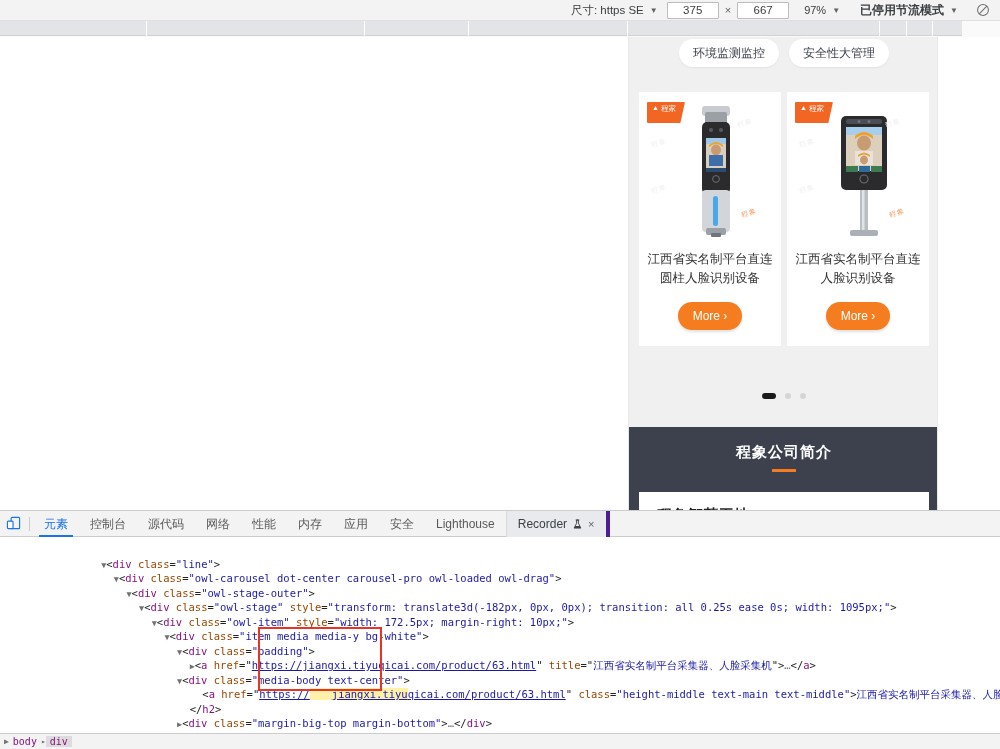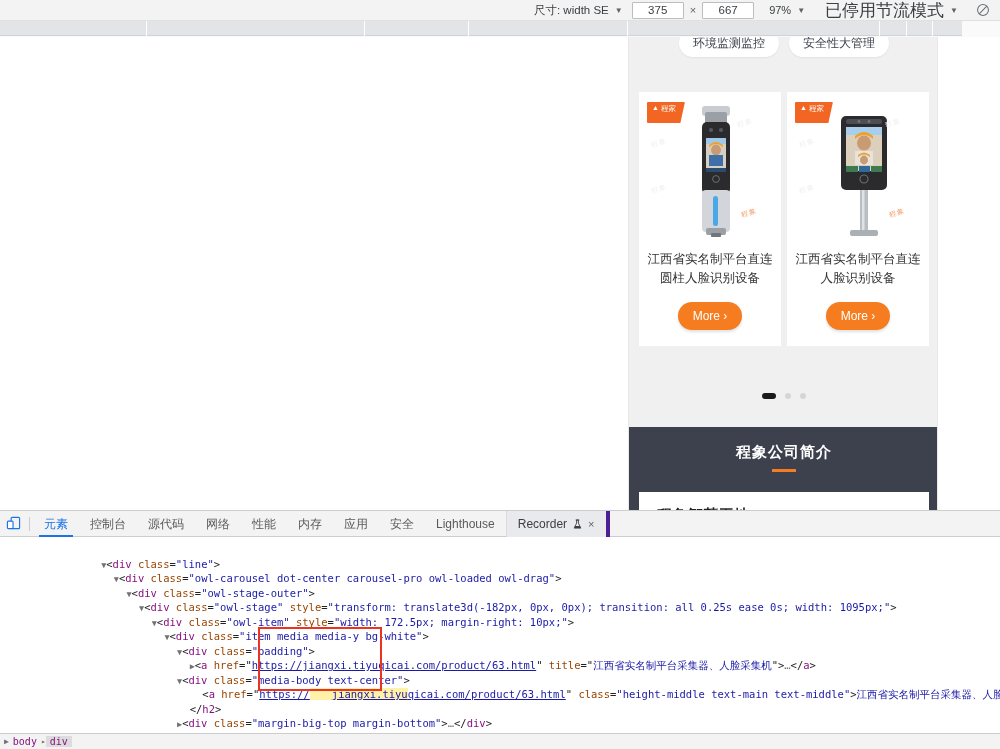--- a/index.html
+++ b/index.html
@@ -29,21 +29,21 @@
   .dt-caret { font-size: 8px; padding: 0 8px 0 4px; color: #5f6368; }
   .dt-input {
     width: 52px; height: 17px; line-height: 15px;
     border: 1px solid #bdbdbd; background: #fff;
     text-align: center; font-size: 11.5px; color: #3c4043;
     margin: 0 1px; border-radius: 1px; outline: none;
     font-family: "Liberation Sans", sans-serif;
   }
   .dt-x { padding: 0 5px; color: #5f6368; font-size: 11px; }
   .dt-zoom { padding: 0 2px 0 14px; font-size: 11px; }
-  .dt-throttle { padding: 0 2px 0 12px; font-size: 17px; white-space: nowrap; }
+  .dt-throttle { padding: 0 2px 0 12px; font-size: 12px; white-space: nowrap; font-weight: bold; }
   .dt-more {
     width: 22px; height: 21px; display: flex;
     align-items: center; justify-content: center;
     margin-left: 6px;
   }
 
   
   .ruler {
     position: absolute; top: 21px; left: 0;
     width: 1000px; height: 16px;
@@ -73,21 +73,21 @@
     overflow: hidden;
     border-right: 1px solid #e8e8e8;
     border-left: 1px solid #e8e8e8;
   }
 
   
   .pill-row {
     position: absolute; top: -8px; left: 0;
     width: 310px; height: 38px;
     display: flex; gap: 10px;
-    justify-content: center; align-items: flex-start;
+    justify-content: center; align-items: flex-end;
   }
   .pill {
     background: #ffffff;
     border-radius: 16px;
     height: 28px; min-width: 100px;
     display: flex; align-items: center; justify-content: center;
     font-size: 12px; color: #3a3f4a;
     padding: 0 12px;
     box-shadow: 0 1px 2px rgba(0,0,0,0.06);
   }
@@ -287,21 +287,21 @@
 
   svg { display: block; }
 </style>
 </head>
 <body>
 
 <div id="app">
 
   <div class="device-toolbar">
     <div class="dt-group">
-      <span class="dt-label">尺寸: width SE</span>
+      <span class="dt-label">尺寸: https SE</span>
       <span class="dt-caret">▼</span>
     </div>
     <input class="dt-input" value="375" style="">
     <span class="dt-x">×</span>
     <input class="dt-input" value="667" style="">
     <div class="dt-group">
       <span class="dt-zoom">97%</span>
       <span class="dt-caret">▼</span>
     </div>
     <div class="dt-group">

